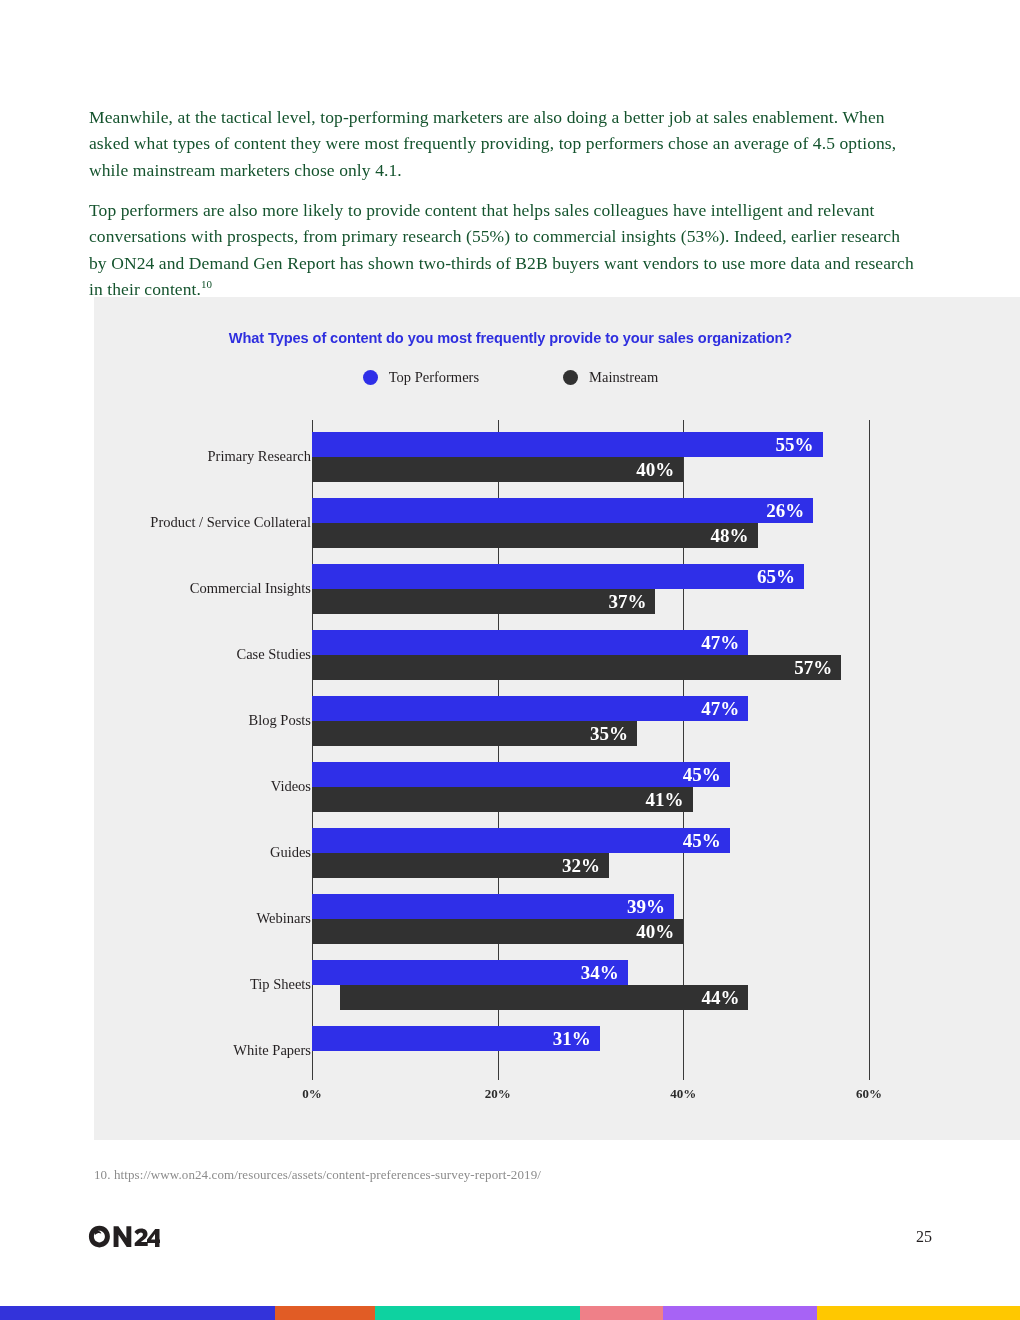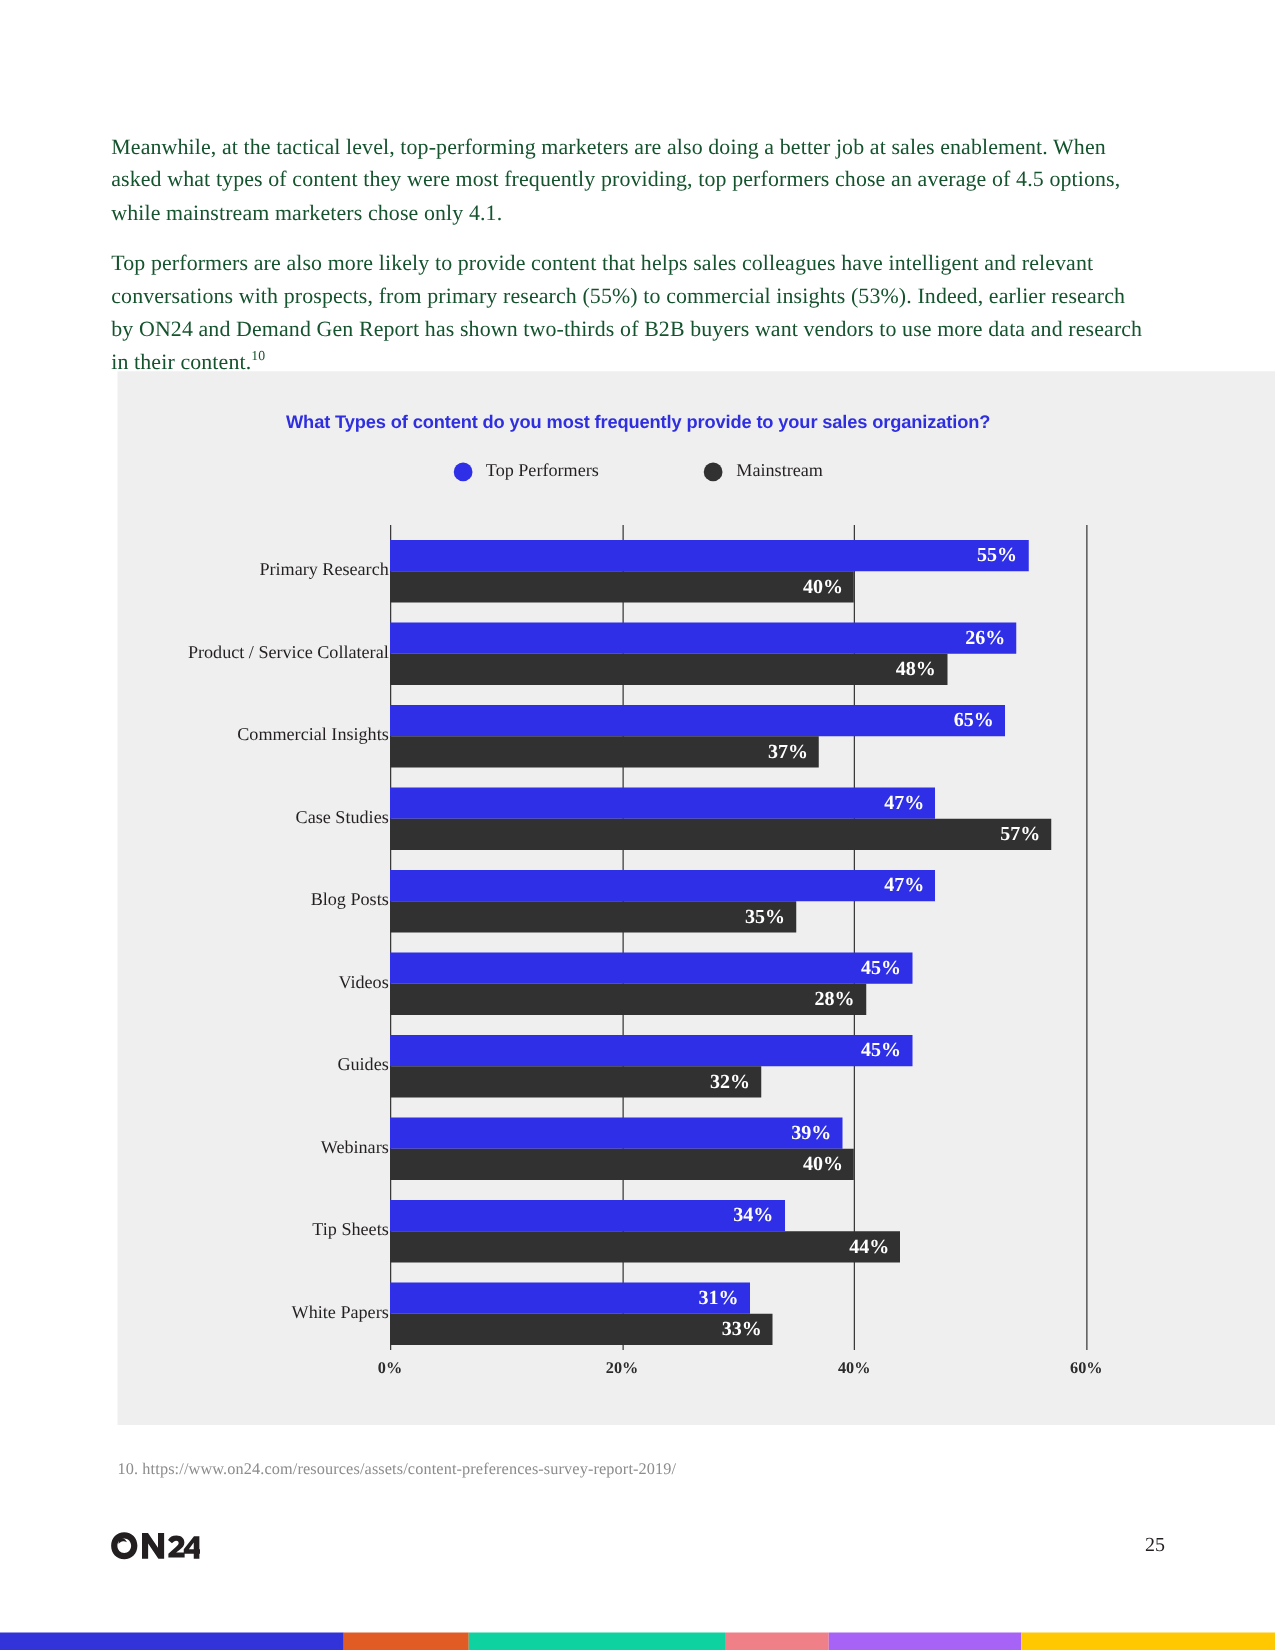--- a/index.html
+++ b/index.html
@@ -112,21 +112,21 @@
   .bar {
     position: absolute;
     left: 218px;
     height: 25px;
     display: flex;
     align-items: center;
     justify-content: flex-end;
   }
   .bar .val {
     font-family: "Liberation Serif", serif;
-    font-size: 16px;
+    font-size: 19px;
     font-weight: bold;
     color: #ffffff;
     padding-right: 9px;
     white-space: nowrap;
   }
 
   
   #footnote {
     position: absolute;
     left: 94px;
@@ -242,21 +242,21 @@
           <div class="bar" style="top: 25px; width: 324.917px; background: rgb(49, 49, 49);">
             <span class="val">35%</span>
           </div>
         </div>
         <div class="cat-row" style="top: 342px; height: 50px;">
           <div class="cat-label" style="top: 16px;">Videos</div>
           <div class="bar" style="top: 0px; width: 417.75px; background: rgb(47, 47, 232);">
             <span class="val">45%</span>
           </div>
           <div class="bar" style="top: 25px; width: 380.617px; background: rgb(49, 49, 49);">
-            <span class="val">28%</span>
+            <span class="val">41%</span>
           </div>
         </div>
         <div class="cat-row" style="top: 408px; height: 50px;">
           <div class="cat-label" style="top: 16px;">Guides</div>
           <div class="bar" style="top: 0px; width: 417.75px; background: rgb(47, 47, 232);">
             <span class="val">45%</span>
           </div>
           <div class="bar" style="top: 25px; width: 297.067px; background: rgb(49, 49, 49);">
             <span class="val">32%</span>
           </div>
@@ -268,31 +268,28 @@
           </div>
           <div class="bar" style="top: 25px; width: 371.333px; background: rgb(49, 49, 49);">
             <span class="val">40%</span>
           </div>
         </div>
         <div class="cat-row" style="top: 540px; height: 50px;">
           <div class="cat-label" style="top: 16px;">Tip Sheets</div>
           <div class="bar" style="top: 0px; width: 315.633px; background: rgb(47, 47, 232);">
             <span class="val">34%</span>
           </div>
-          <div class="bar" style="top: 25px; width: 408.467px; background: rgb(49, 49, 49);">
+          <div class="bar" style="top: 25px; width: 408.467px; background: rgb(49, 49, 49); margin-left: 28px;">
             <span class="val">44%</span>
           </div>
         </div>
         <div class="cat-row" style="top: 606px; height: 50px;">
           <div class="cat-label" style="top: 16px;">White Papers</div>
           <div class="bar" style="top: 0px; width: 287.783px; background: rgb(47, 47, 232);">
             <span class="val">31%</span>
-          </div>
-          <div class="bar" style="top: 25px; width: 306.35px; background: rgb(49, 49, 49);">
-            <span class="val">33%</span>
           </div>
         </div>
       </div>
   </div>
 
   <div id="footnote">10. https://www.on24.com/resources/assets/content-preferences-survey-report-2019/</div>
 
   <div id="logo" title="ON24">
     <svg width="72" height="24" viewBox="0 0 72 24" aria-label="ON24">
       <g fill="#231f20">

